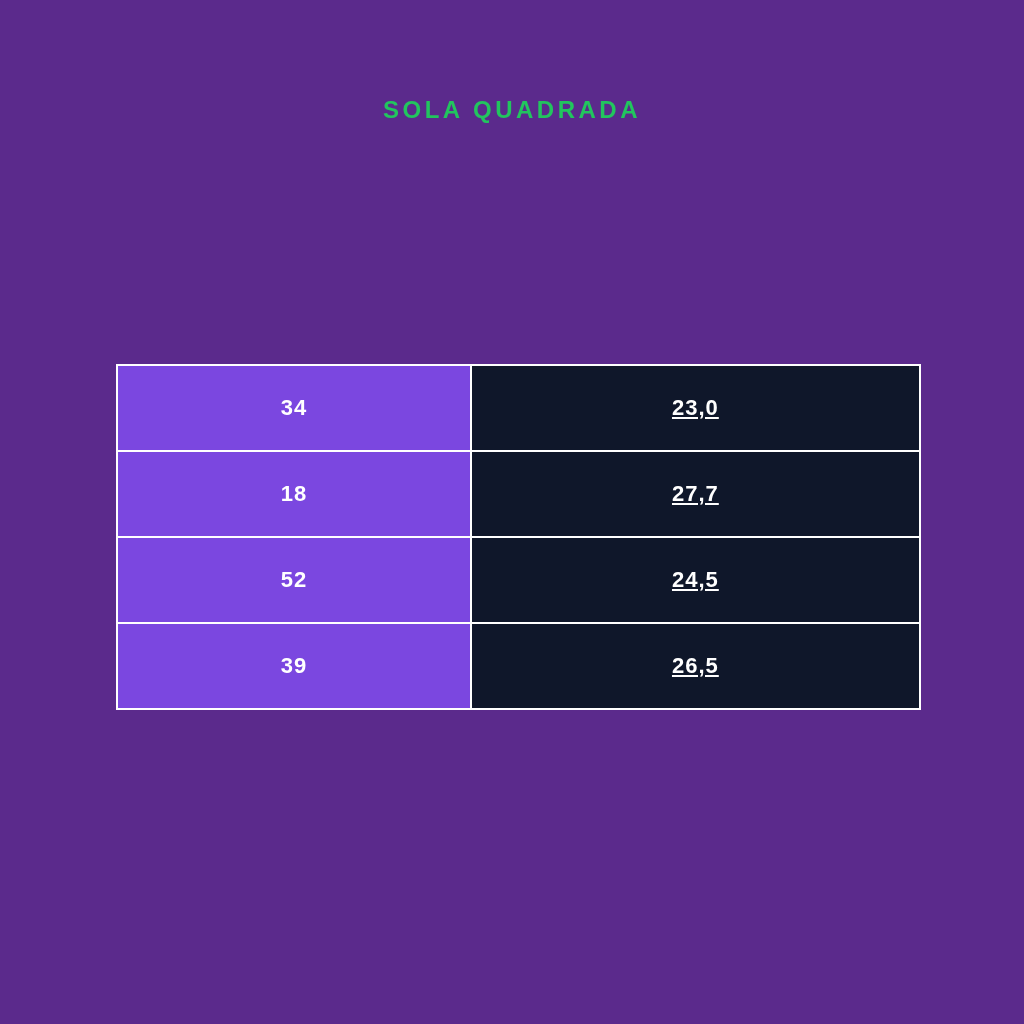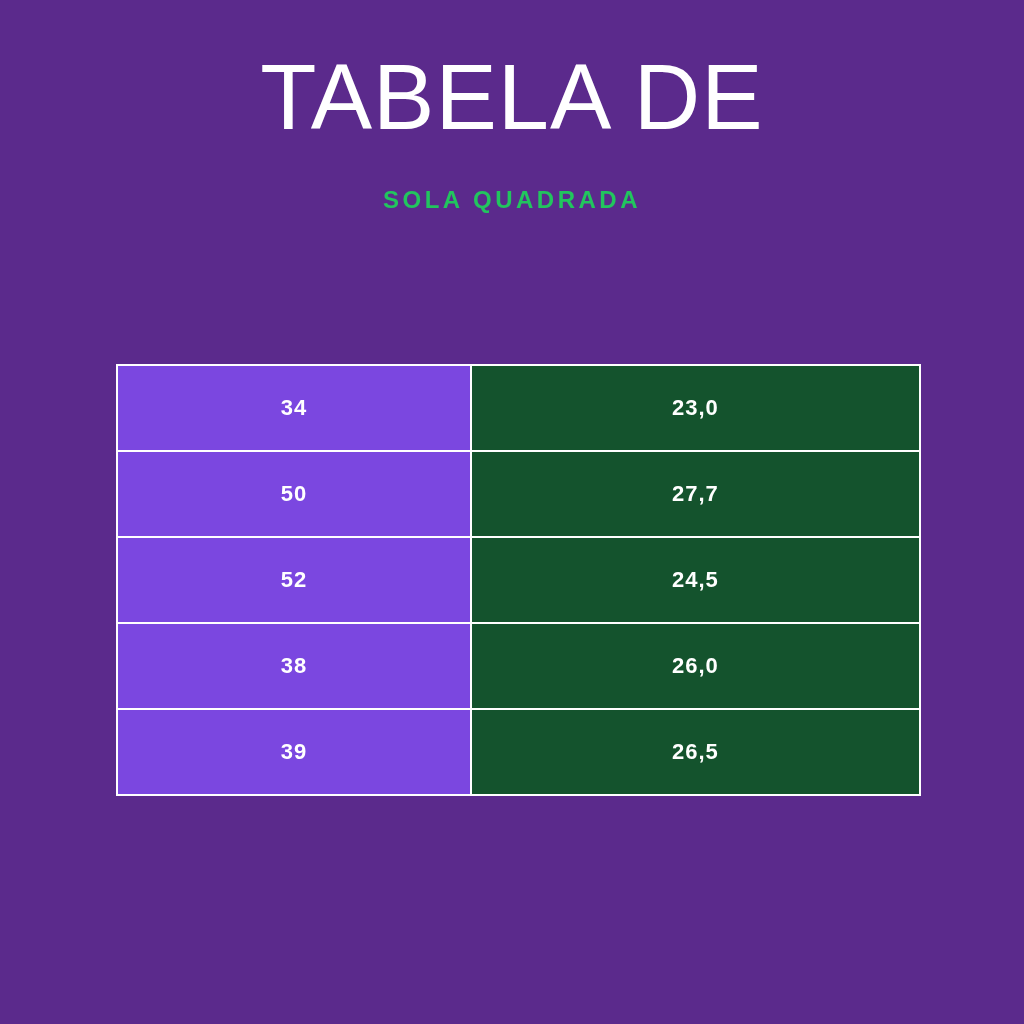--- a/index.html
+++ b/index.html
@@ -64,55 +64,51 @@
     font-size: 22px;
     letter-spacing: 1px;
     border: 2px solid #ffffff;
   }
   .col-size {
     width: 44%;
     background: #7b47e0;
   }
   .col-measure {
     width: 56%;
-    background: #14532d;
+    background: #0f172a;
     font-weight: 400;
     font-size: 20px;
     letter-spacing: 1.5px;
+    text-decoration: underline;
   }
 </style>
 </head>
 <body>
 
 <div class="poster">
 
   <div class="title-block">
-    <span class="title-line">TABELA DE</span>
   </div>
 
   <div class="subtitle">SOLA QUADRADA</div>
 
   <div class="table-wrap">
     <table class="size-table">
       <tbody>
         <tr>
           <td class="col-size">34</td>
           <td class="col-measure">23,0</td>
         </tr>
         <tr>
-          <td class="col-size">50</td>
+          <td class="col-size">18</td>
           <td class="col-measure">27,7</td>
         </tr>
         <tr>
           <td class="col-size">52</td>
           <td class="col-measure">24,5</td>
-        </tr>
-        <tr>
-          <td class="col-size">38</td>
-          <td class="col-measure">26,0</td>
         </tr>
         <tr>
           <td class="col-size">39</td>
           <td class="col-measure">26,5</td>
         </tr>
       </tbody>
     </table>
   </div>
 
 </div>

